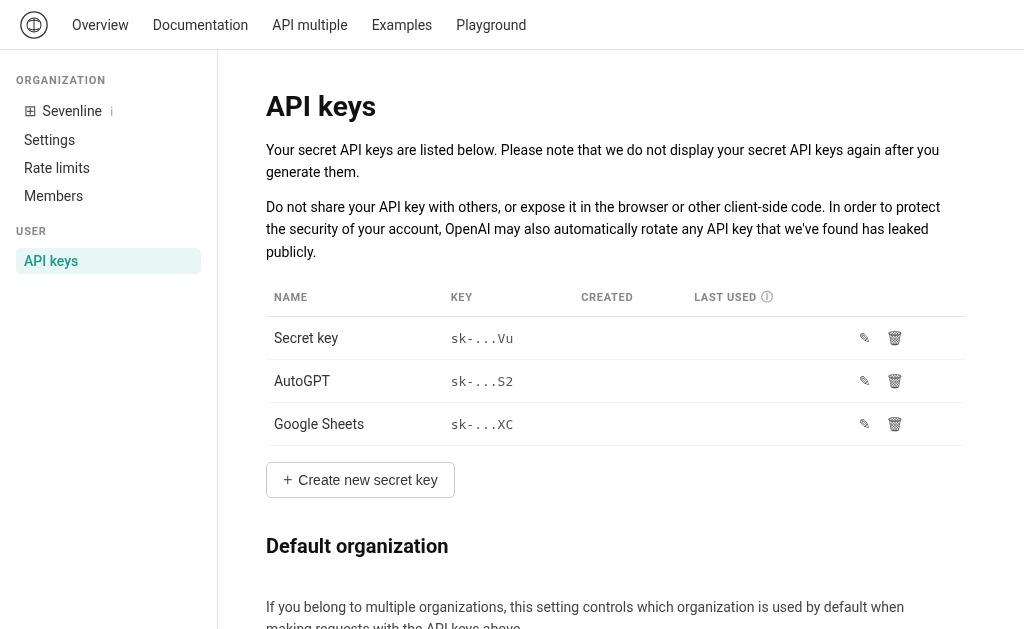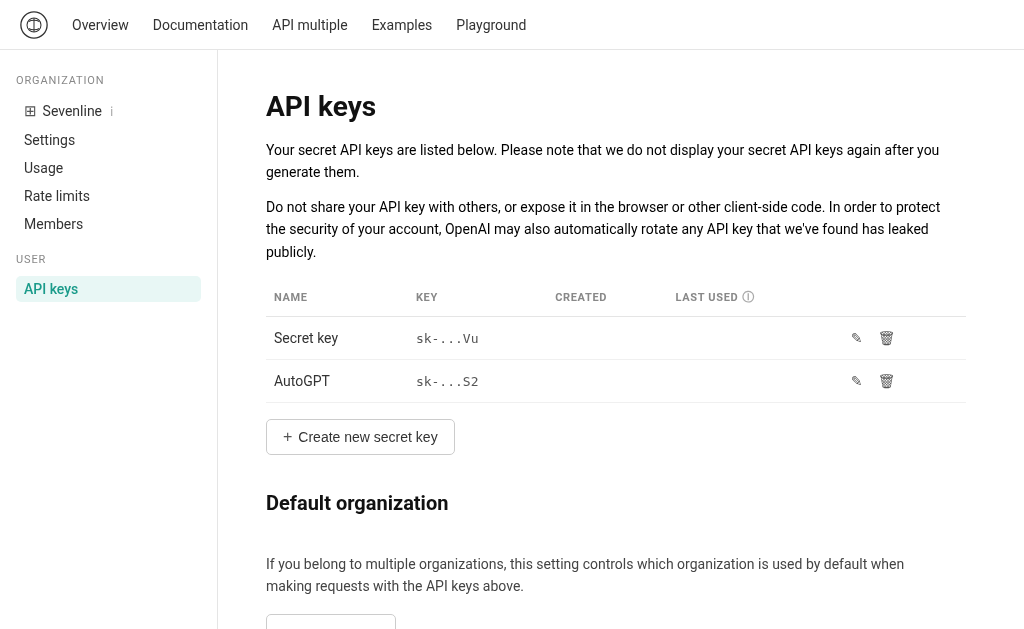--- a/index.html
+++ b/index.html
@@ -17,21 +17,21 @@
 
     
     .layout { display: flex; height: calc(100vh - 50px); }
 
     
     .sidebar {
       width: 218px; min-width: 218px; border-right: 1px solid #e5e5e5;
       padding: 24px 16px; overflow-y: auto;
     }
     .sidebar-section-label {
-      font-size: 11px; font-weight: 400; color: #888; letter-spacing: 0.08em;
+      font-size: 11px; font-weight: 700; color: #888; letter-spacing: 0.08em;
       text-transform: uppercase; margin-bottom: 10px;
     }
     .sidebar-item {
       display: flex; align-items: center; gap: 8px;
       padding: 5px 8px; border-radius: 5px; cursor: pointer;
       font-size: 14px; color: #333; margin-bottom: 2px;
     }
     .sidebar-item.active { background: #e8f7f5; color: #1a9b8a; font-weight: 500; }
     .sidebar-divider { margin: 16px 0; }
     .org-row { display: flex; align-items: center; gap: 6px; padding: 5px 8px; margin-bottom: 2px; }
@@ -114,23 +114,20 @@
     <div class="sidebar-section-label">ORGANIZATION</div>
 
     <div class="org-row">
       <span class="org-icon">⊞</span>
       <span class="org-name">Sevenline</span>
       <span class="org-info">ℹ</span>
     </div>
 
     <div class="sidebar-item">
       <span>Settings</span>
-    </div>
-    <div class="sidebar-item">
-      <span>Usage</span>
     </div>
     <div class="sidebar-item">
       <span>Rate limits</span>
     </div>
     <div class="sidebar-item">
       <span>Members</span>
     </div>
 
     <div class="sidebar-divider"></div>
 
@@ -177,20 +174,30 @@
           <tr>
       <td>AutoGPT</td>
       <td><span class="key-value">sk-...S2</span></td>
       <td></td>
       <td></td>
       <td style="white-space:nowrap;">
         <button class="action-btn" title="Edit">✎</button>
         <button class="action-btn" title="Delete">🗑</button>
       </td>
     </tr>
+          <tr>
+      <td>Google Sheets</td>
+      <td><span class="key-value">sk-...XC</span></td>
+      <td></td>
+      <td></td>
+      <td style="white-space:nowrap;">
+        <button class="action-btn" title="Edit">✎</button>
+        <button class="action-btn" title="Delete">🗑</button>
+      </td>
+    </tr>
         </tbody>
     </table>
 
     
     <button class="create-btn">
       <span class="create-plus">+</span>
       <span>Create new secret key</span>
     </button>
 
     

